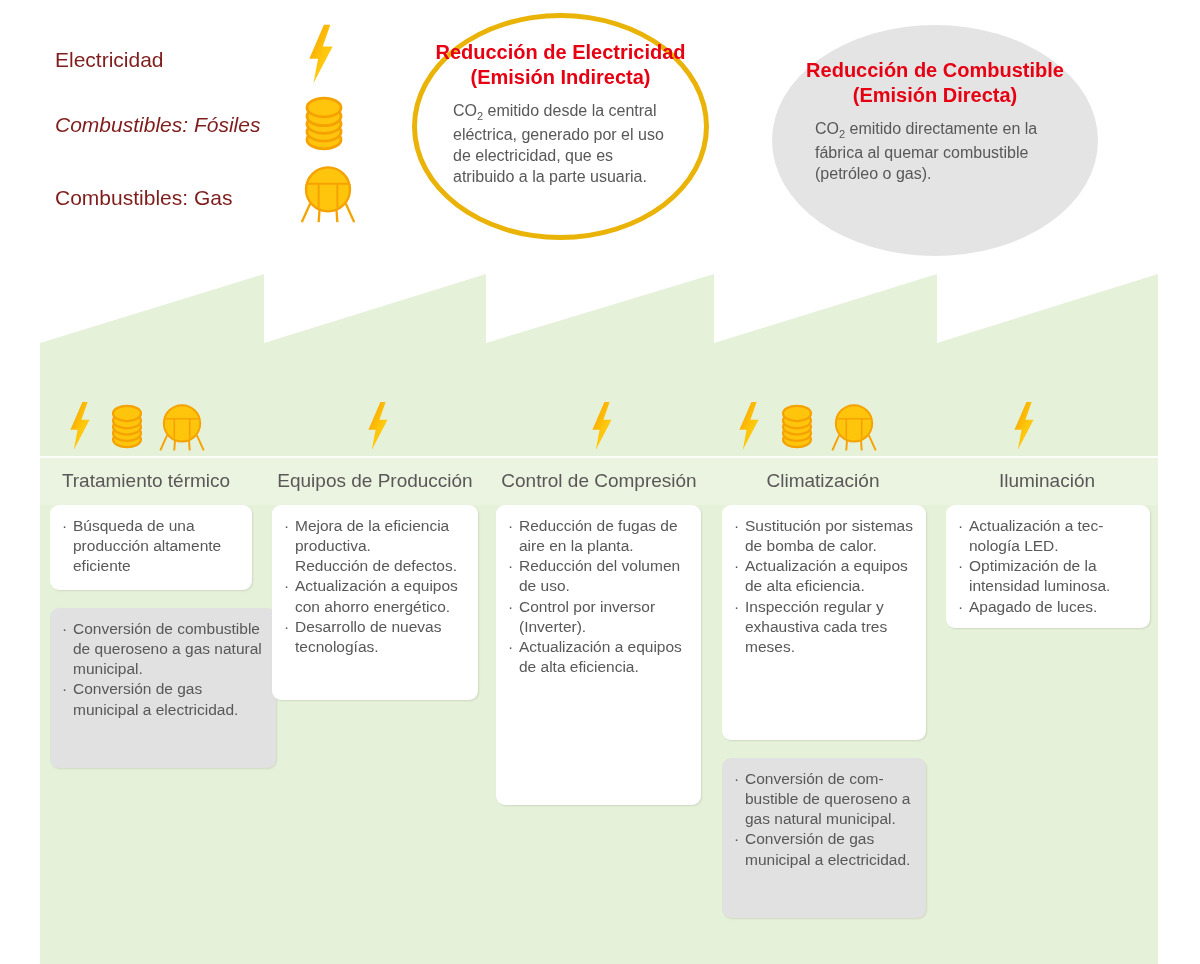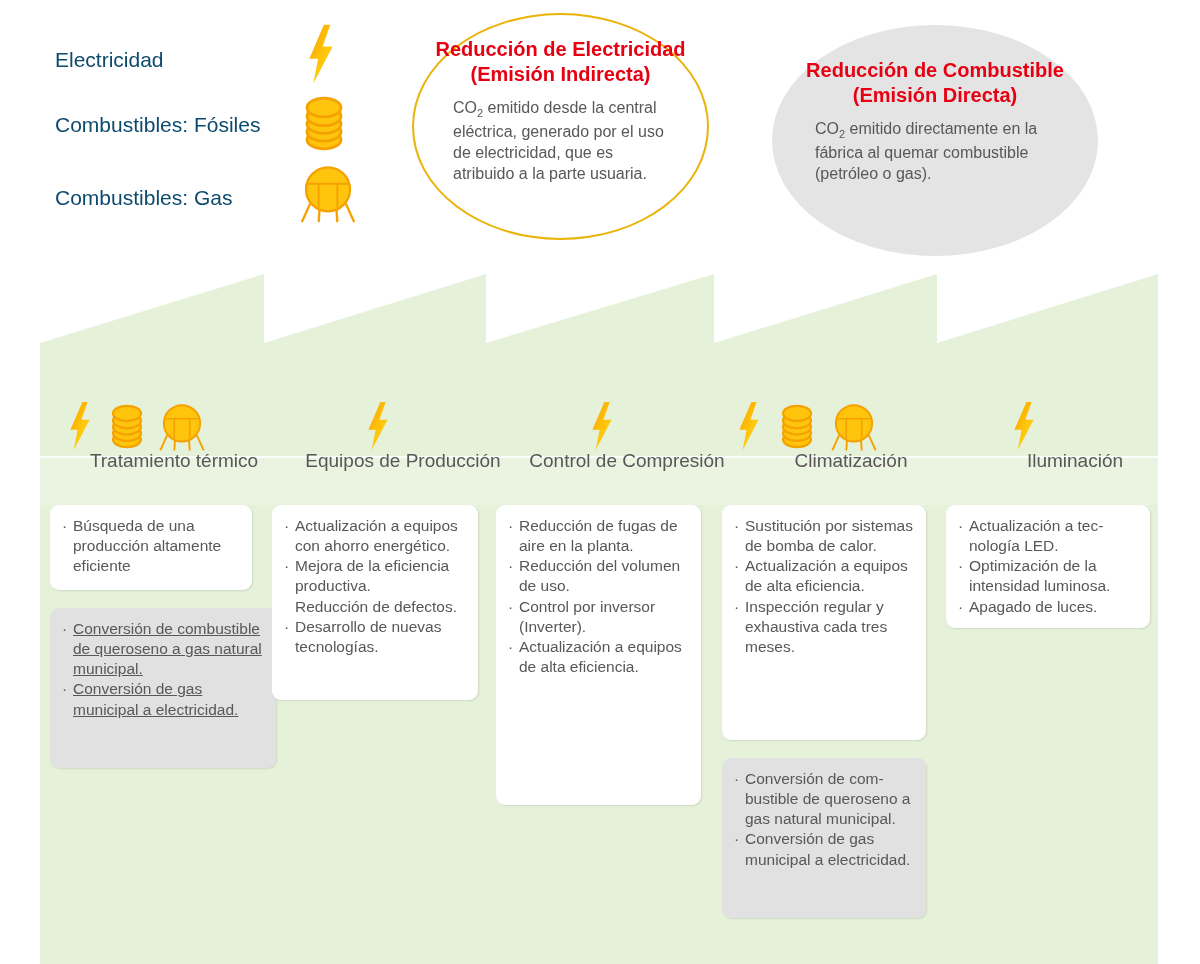--- a/index.html
+++ b/index.html
@@ -2,38 +2,38 @@
 <html><head>
 <meta charset="utf-8">
 <style>
   html,body{margin:0;padding:0;background:#fff;}
   .canvas{
     position:relative;width:1200px;height:964px;background:#fff;overflow:hidden;
     font-family:"Liberation Sans","DejaVu Sans",sans-serif;color:#595757;
   }
   .abs{position:absolute;}
   
-  .legend-label{font-size:21px;color:#0c4a6e;white-space:nowrap;}
+  .legend-label{font-size:21px;color:#7f1d1d;white-space:nowrap;}
   
   .bubble{position:absolute;border-radius:50%;box-sizing:border-box;text-align:center;}
-  .bubble.white{background:#ffffff;border:2px solid #eab308;}
+  .bubble.white{background:#ffffff;border:5px solid #eab308;}
   .bubble.gray{background:#e4e4e5;border:none;}
   .bubble-title{color:#e60012;font-weight:700;font-size:20px;line-height:1.25;}
   .bubble-body{font-size:16px;line-height:1.33;color:#595757;text-align:left;margin:10px auto 0;}
   .bubble-body sub{font-size:11px;}
   
   .factory-svg{position:absolute;left:0;top:0;}
   .title-band{
     position:absolute;left:40px;top:456px;width:1118px;height:49px;
     background:rgba(255,255,255,0.20);border-top:2px solid rgba(255,255,255,0.85);
     box-sizing:border-box;
   }
   .col-title{
-    position:absolute;top:436px;height:49px;display:flex;align-items:center;justify-content:center;
-    text-align:right;font-size:19px;line-height:21px;color:#595757;padding-left:28px;
+    position:absolute;top:456px;height:49px;display:flex;align-items:center;justify-content:center;
+    text-align:right;font-size:19px;line-height:21px;color:#595757;
   }
   
   .card{
     position:absolute;box-sizing:border-box;padding:11px 8px 11px 10px;
     box-shadow:1px 1px 2px rgba(0,0,0,0.10);
     border-radius:9px;
   }
   .card.white{background:#ffffff;}
   .card.gray{background:#e1e1e1;}
   .bullet{
@@ -77,21 +77,21 @@
         <path d="M42 19 L42 44.5" stroke="#F5A200" stroke-width="2" fill="none"></path>
       </symbol>
     </defs>
   </svg>
 
   <div class="abs legend-label" style="left:55px;top:48px;">Electricidad</div>
   <svg class="icon" style="left:307px;top:24px;" width="28" height="60">
       <use href="#sym-bolt"></use>
     </svg>
 
-  <div class="abs legend-label" style="left:55px;top:113px;">Combustibles: Fósiles</div>
+  <div class="abs legend-label" style="left:55px;top:113px;font-style:italic;">Combustibles: Fósiles</div>
   <svg class="icon" style="left:303px;top:96px;" width="42" height="55">
       <use href="#sym-drums"></use>
     </svg>
 
   <div class="abs legend-label" style="left:55px;top:186px;">Combustibles: Gas</div>
   <svg class="icon" style="left:297px;top:166px;" width="62" height="58">
       <use href="#sym-tank"></use>
     </svg>
 
   <div class="bubble white" style="left:412px;top:13px;width:297px;height:227px;">
@@ -149,29 +149,29 @@
   <div class="title-band"></div>
   <div class="col-title" style="left:40px;width:212px;">Tratamiento térmico</div>
   <div class="col-title" style="left:275px;width:200px;">Equipos de Producción</div>
   <div class="col-title" style="left:499px;width:200px;">Control de Compresión</div>
   <div class="col-title" style="left:723px;width:200px;">Climatización</div>
   <div class="col-title" style="left:947px;width:200px;">Iluminación</div>
 
   <div class="card white" style="left:50px;top:505px;width:202px;min-height:85px;">
     <div class="bullet">Búsqueda de una producción alta­mente eficiente</div>
   </div>
-  <div class="card gray" style="left:50px;top:608px;width:226px;min-height:160px;text-decoration:underline;">
+  <div class="card gray" style="left:50px;top:608px;width:226px;min-height:160px;">
     <div class="bullet">Conversión de combustible de queroseno a gas natural municipal.</div>
     <div class="bullet">Conversión de gas municipal a electri­cidad.</div>
   </div>
 
   <div class="card white" style="left:272px;top:505px;width:206px;min-height:195px;">
-    <div class="bullet">Actualización a equipos con ahorro energético.</div>
     <div class="bullet">Mejora de la eficiencia productiva.
 Reducción de defectos.</div>
+    <div class="bullet">Actualización a equipos con ahorro energético.</div>
     <div class="bullet">Desarrollo de nuevas tecnologías.</div>
   </div>
 
   <div class="card white" style="left:496px;top:505px;width:205px;min-height:300px;">
     <div class="bullet">Reducción de fugas de aire en la planta.</div>
     <div class="bullet">Reducción del volumen de uso.</div>
     <div class="bullet">Control por inversor (Inverter).</div>
     <div class="bullet">Actualización a equipos de alta efi­ciencia.</div>
   </div>
 

